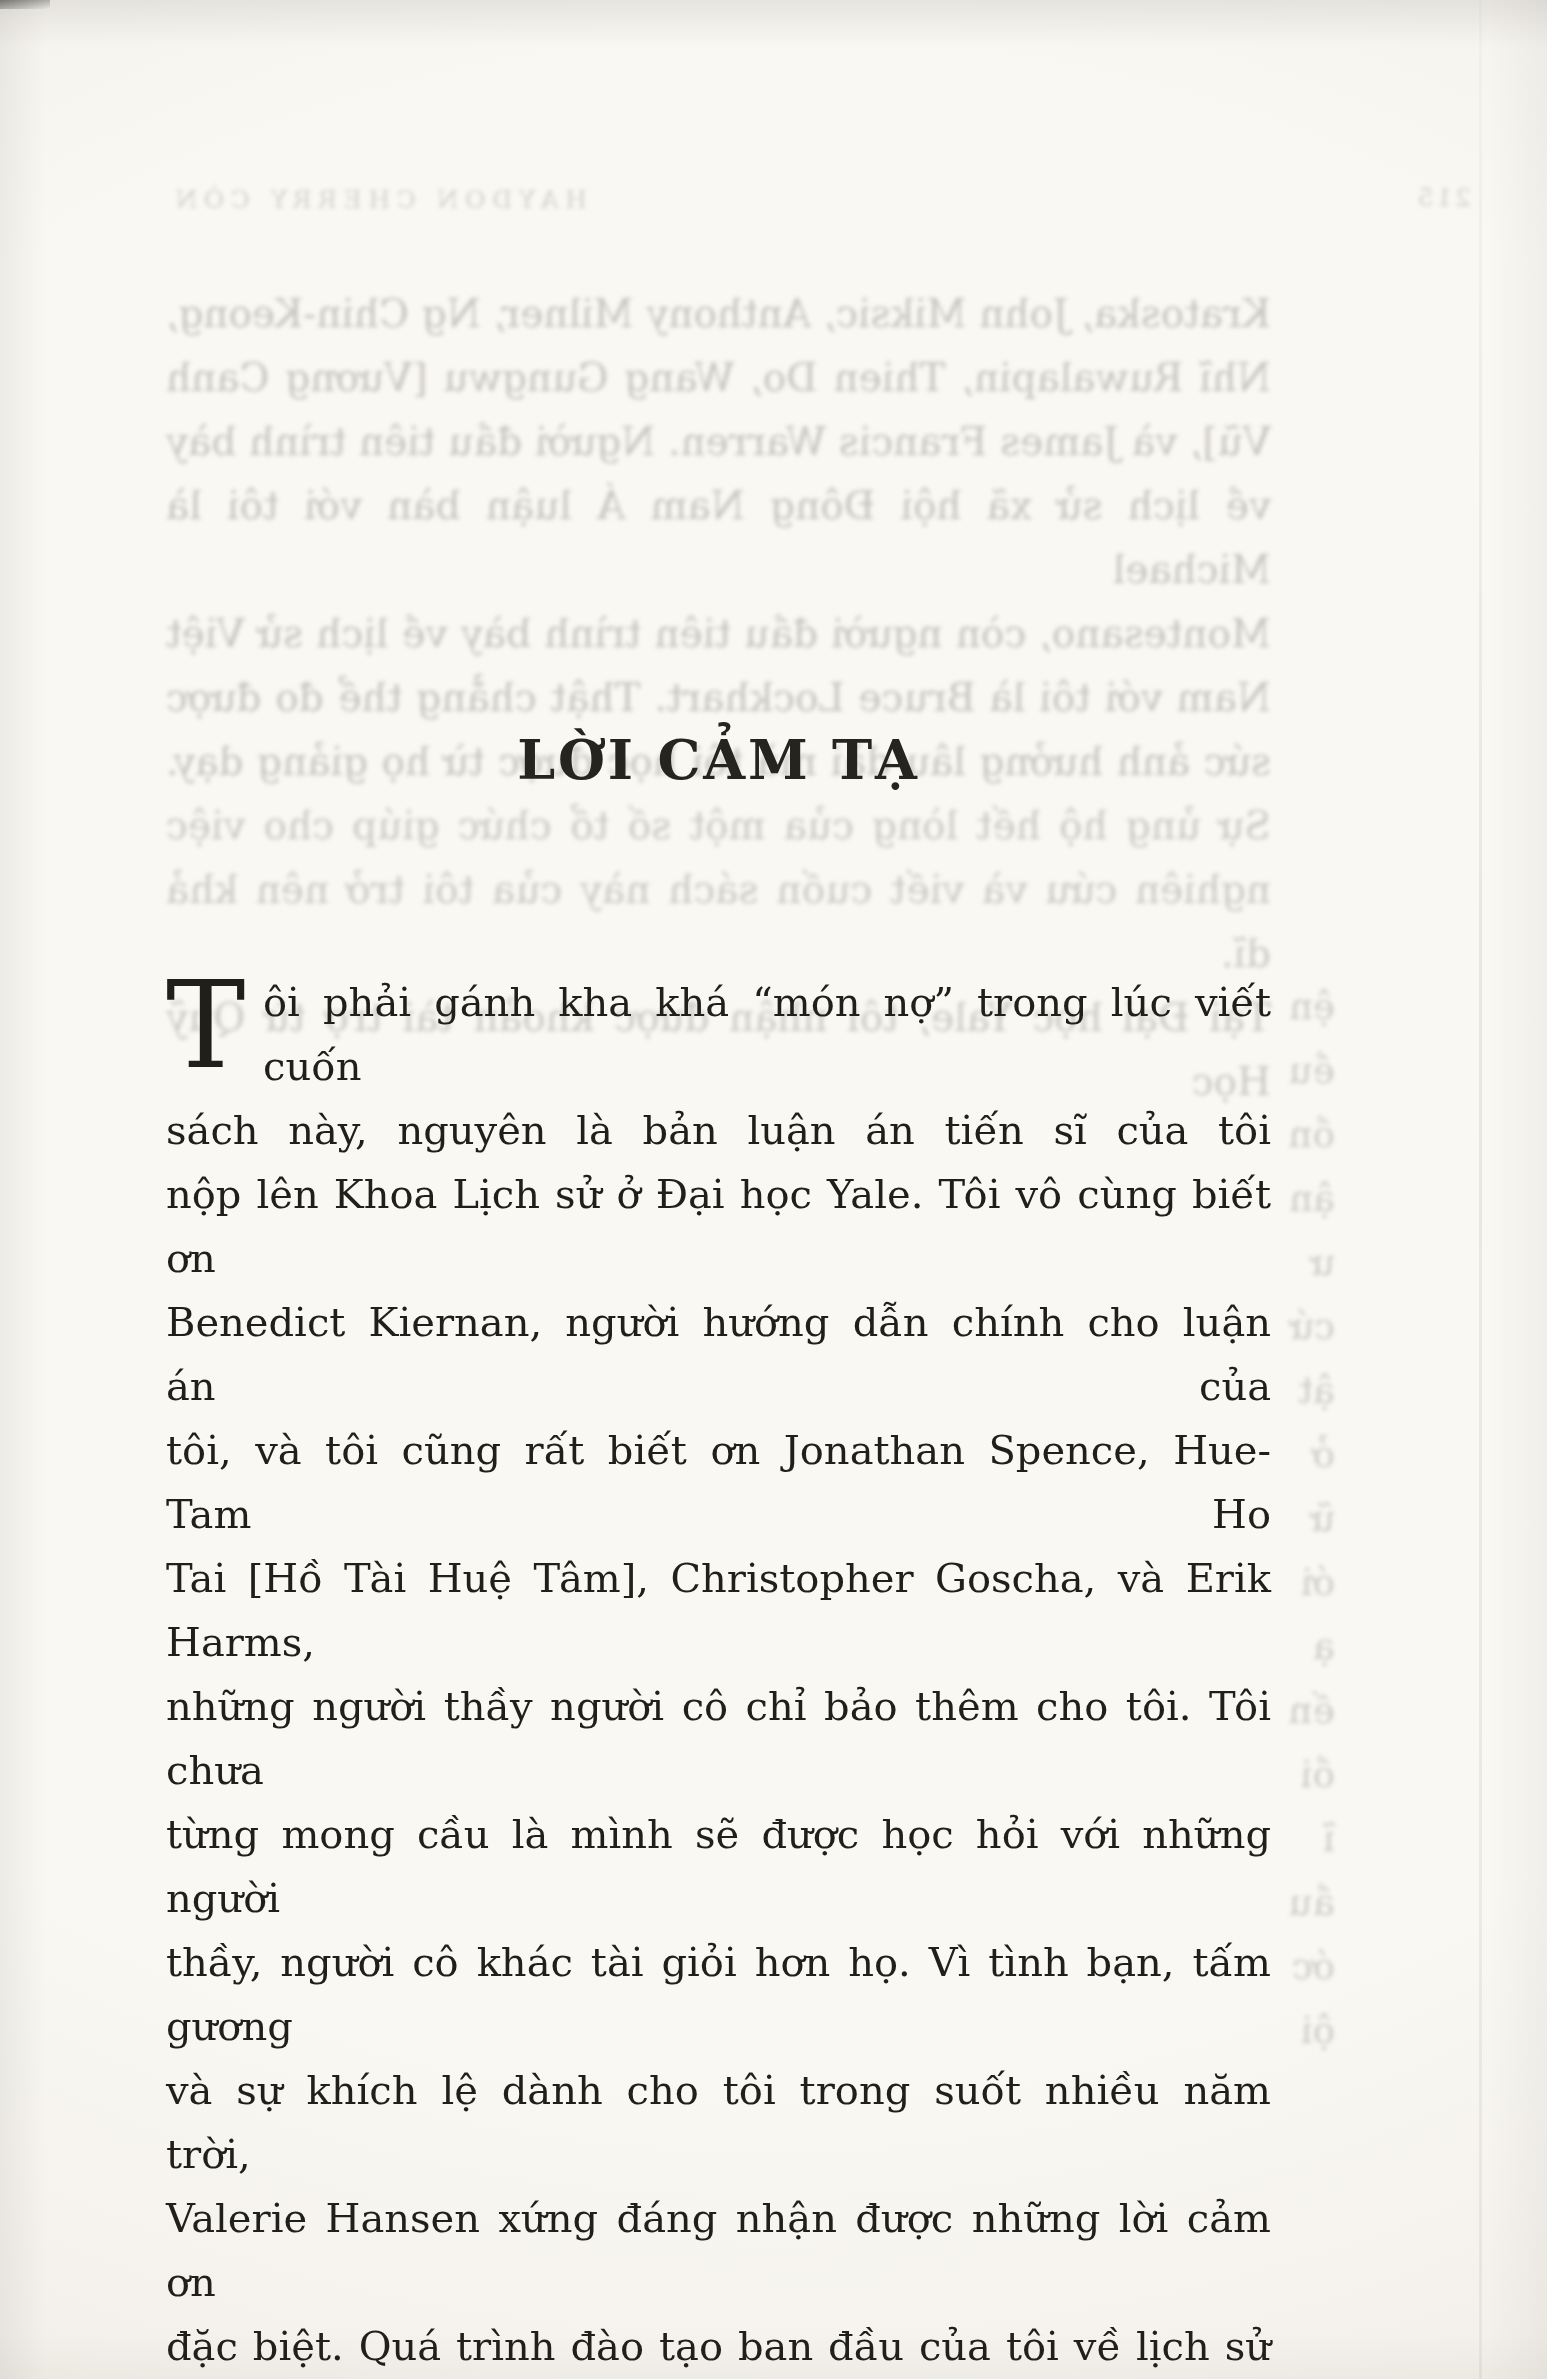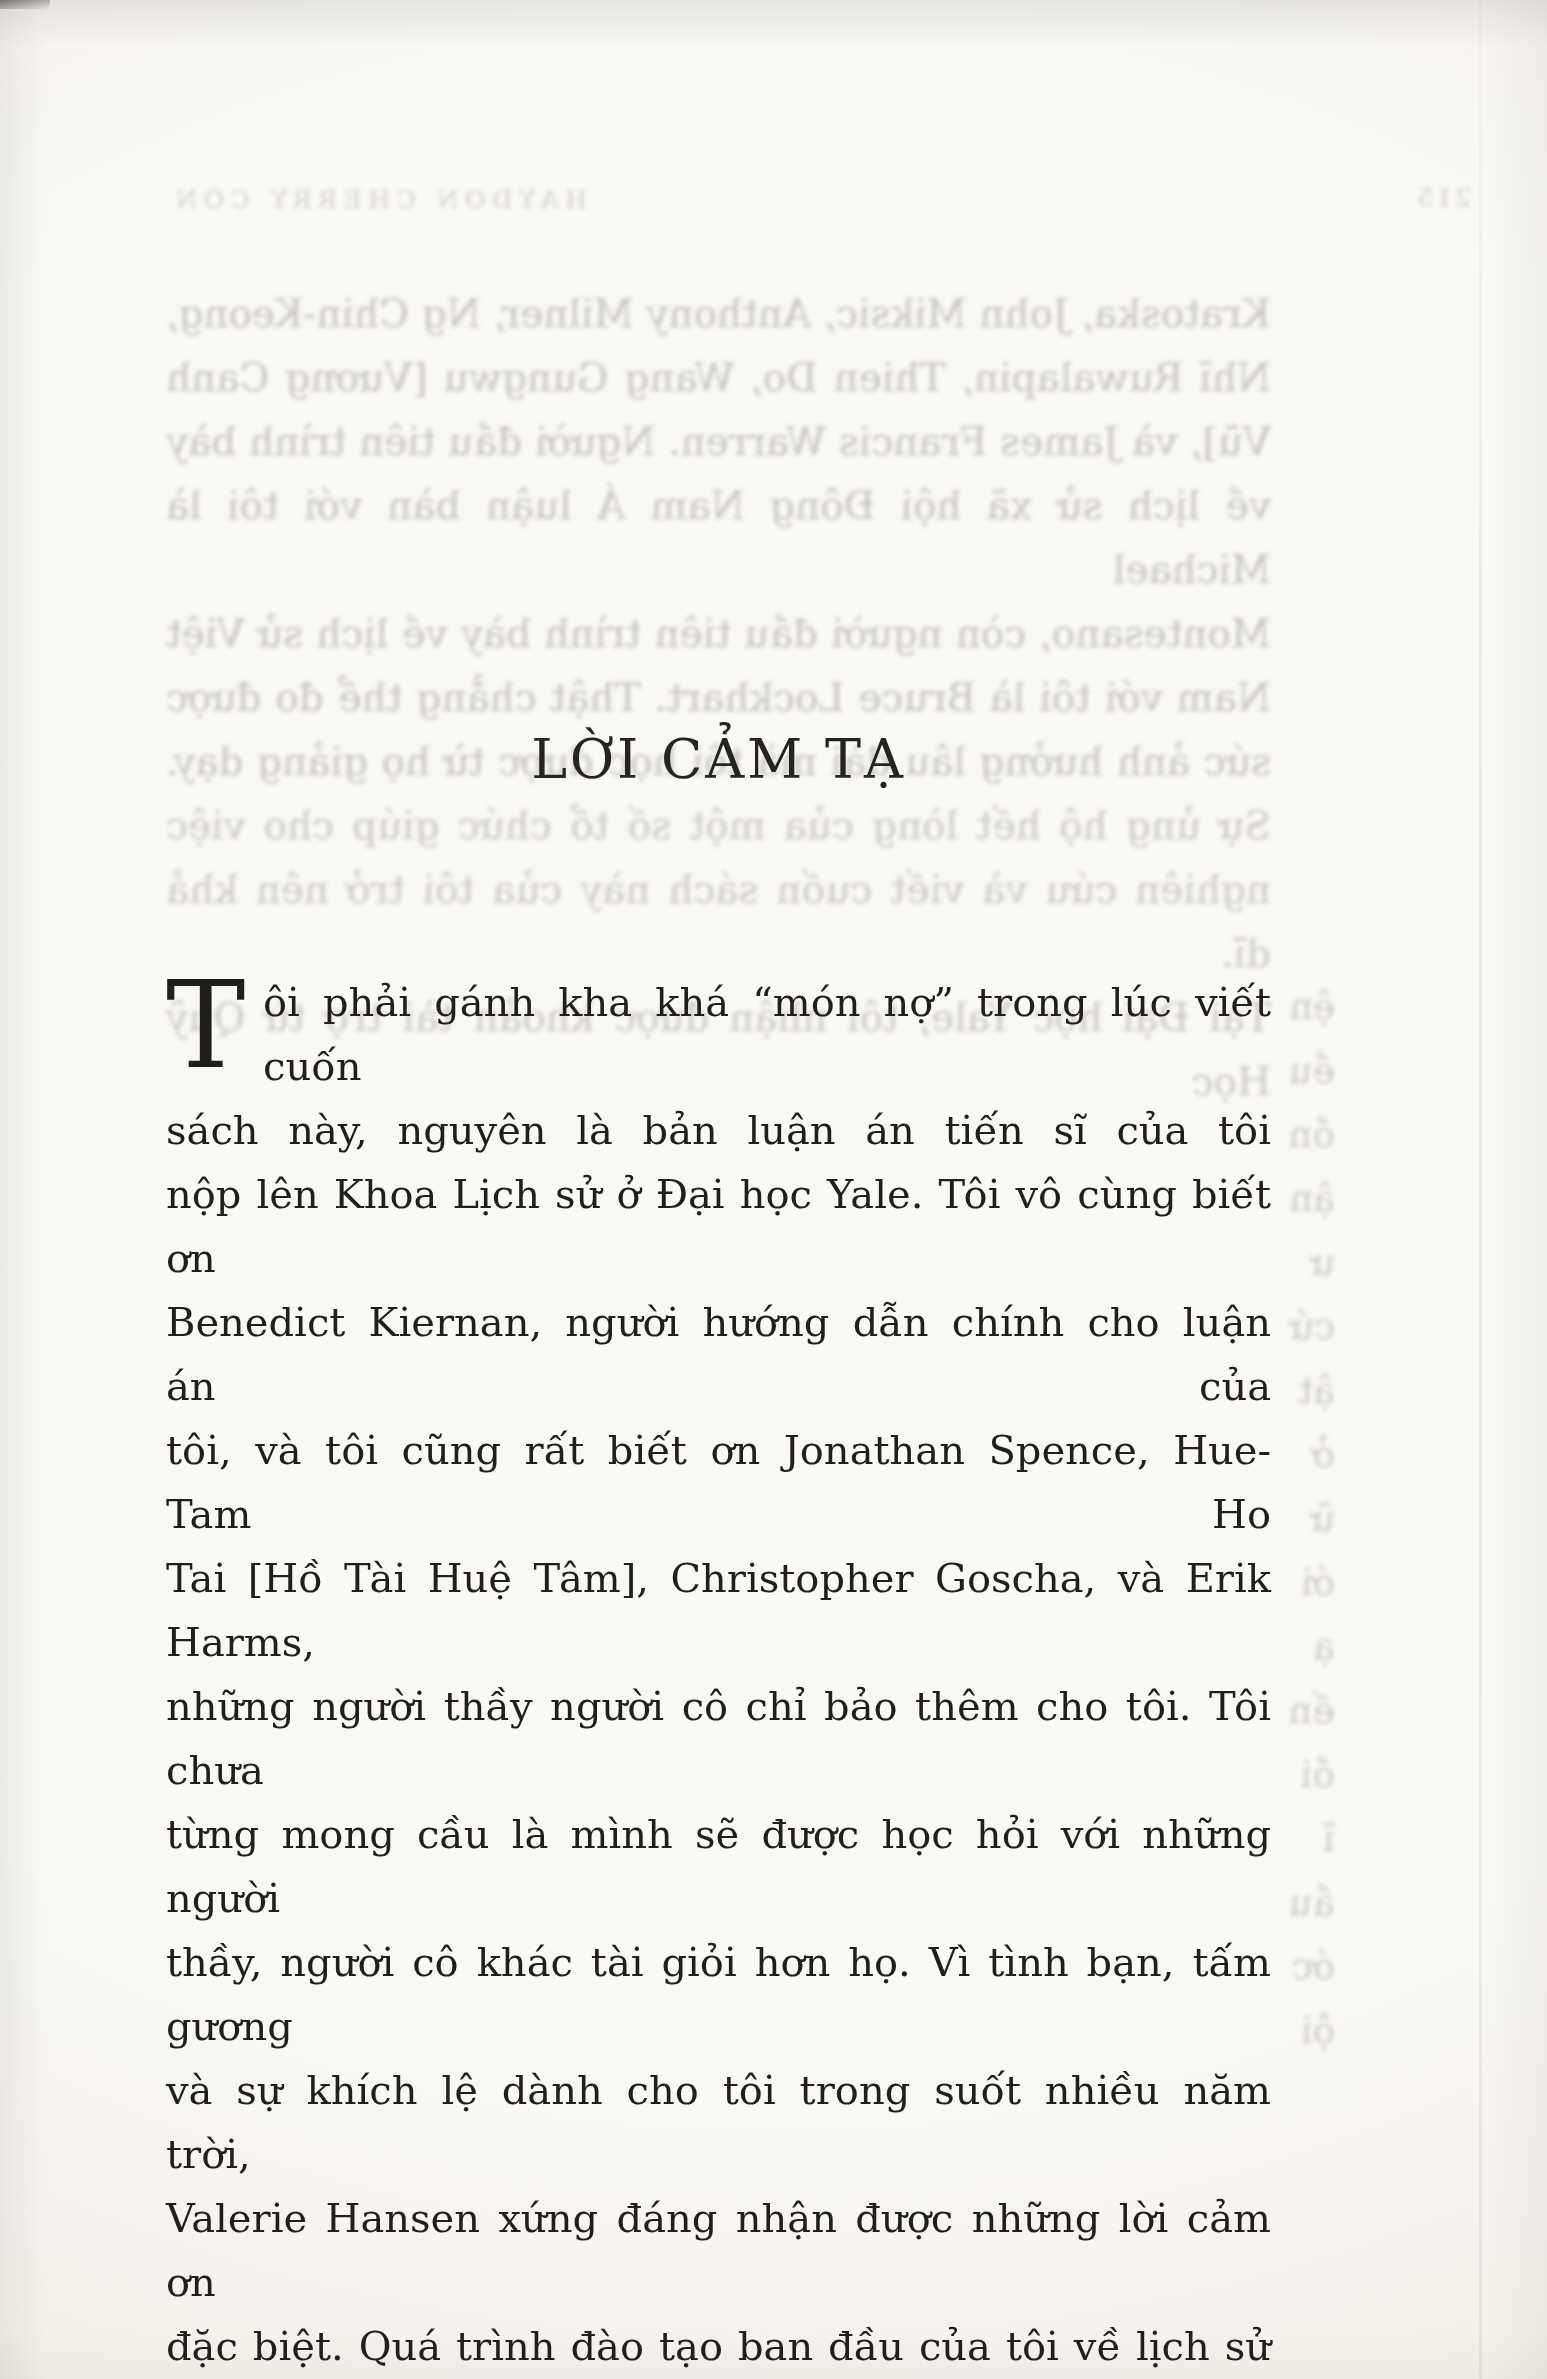--- a/index.html
+++ b/index.html
@@ -98,21 +98,21 @@
   
   .chapter-title {
     position: absolute;
     left: 166px;
     top: 692px;
     width: 1105px;
     text-align: center;
     font-size: 54px;
     letter-spacing: 2.8px;
     color: #262420;
-    font-weight: 400;
+    font-weight: 700;
   }
 
   
   .body-text {
     position: absolute;
     left: 166px;
     top: 970px;
     width: 1105px;
     color: #211f1c;
   }

